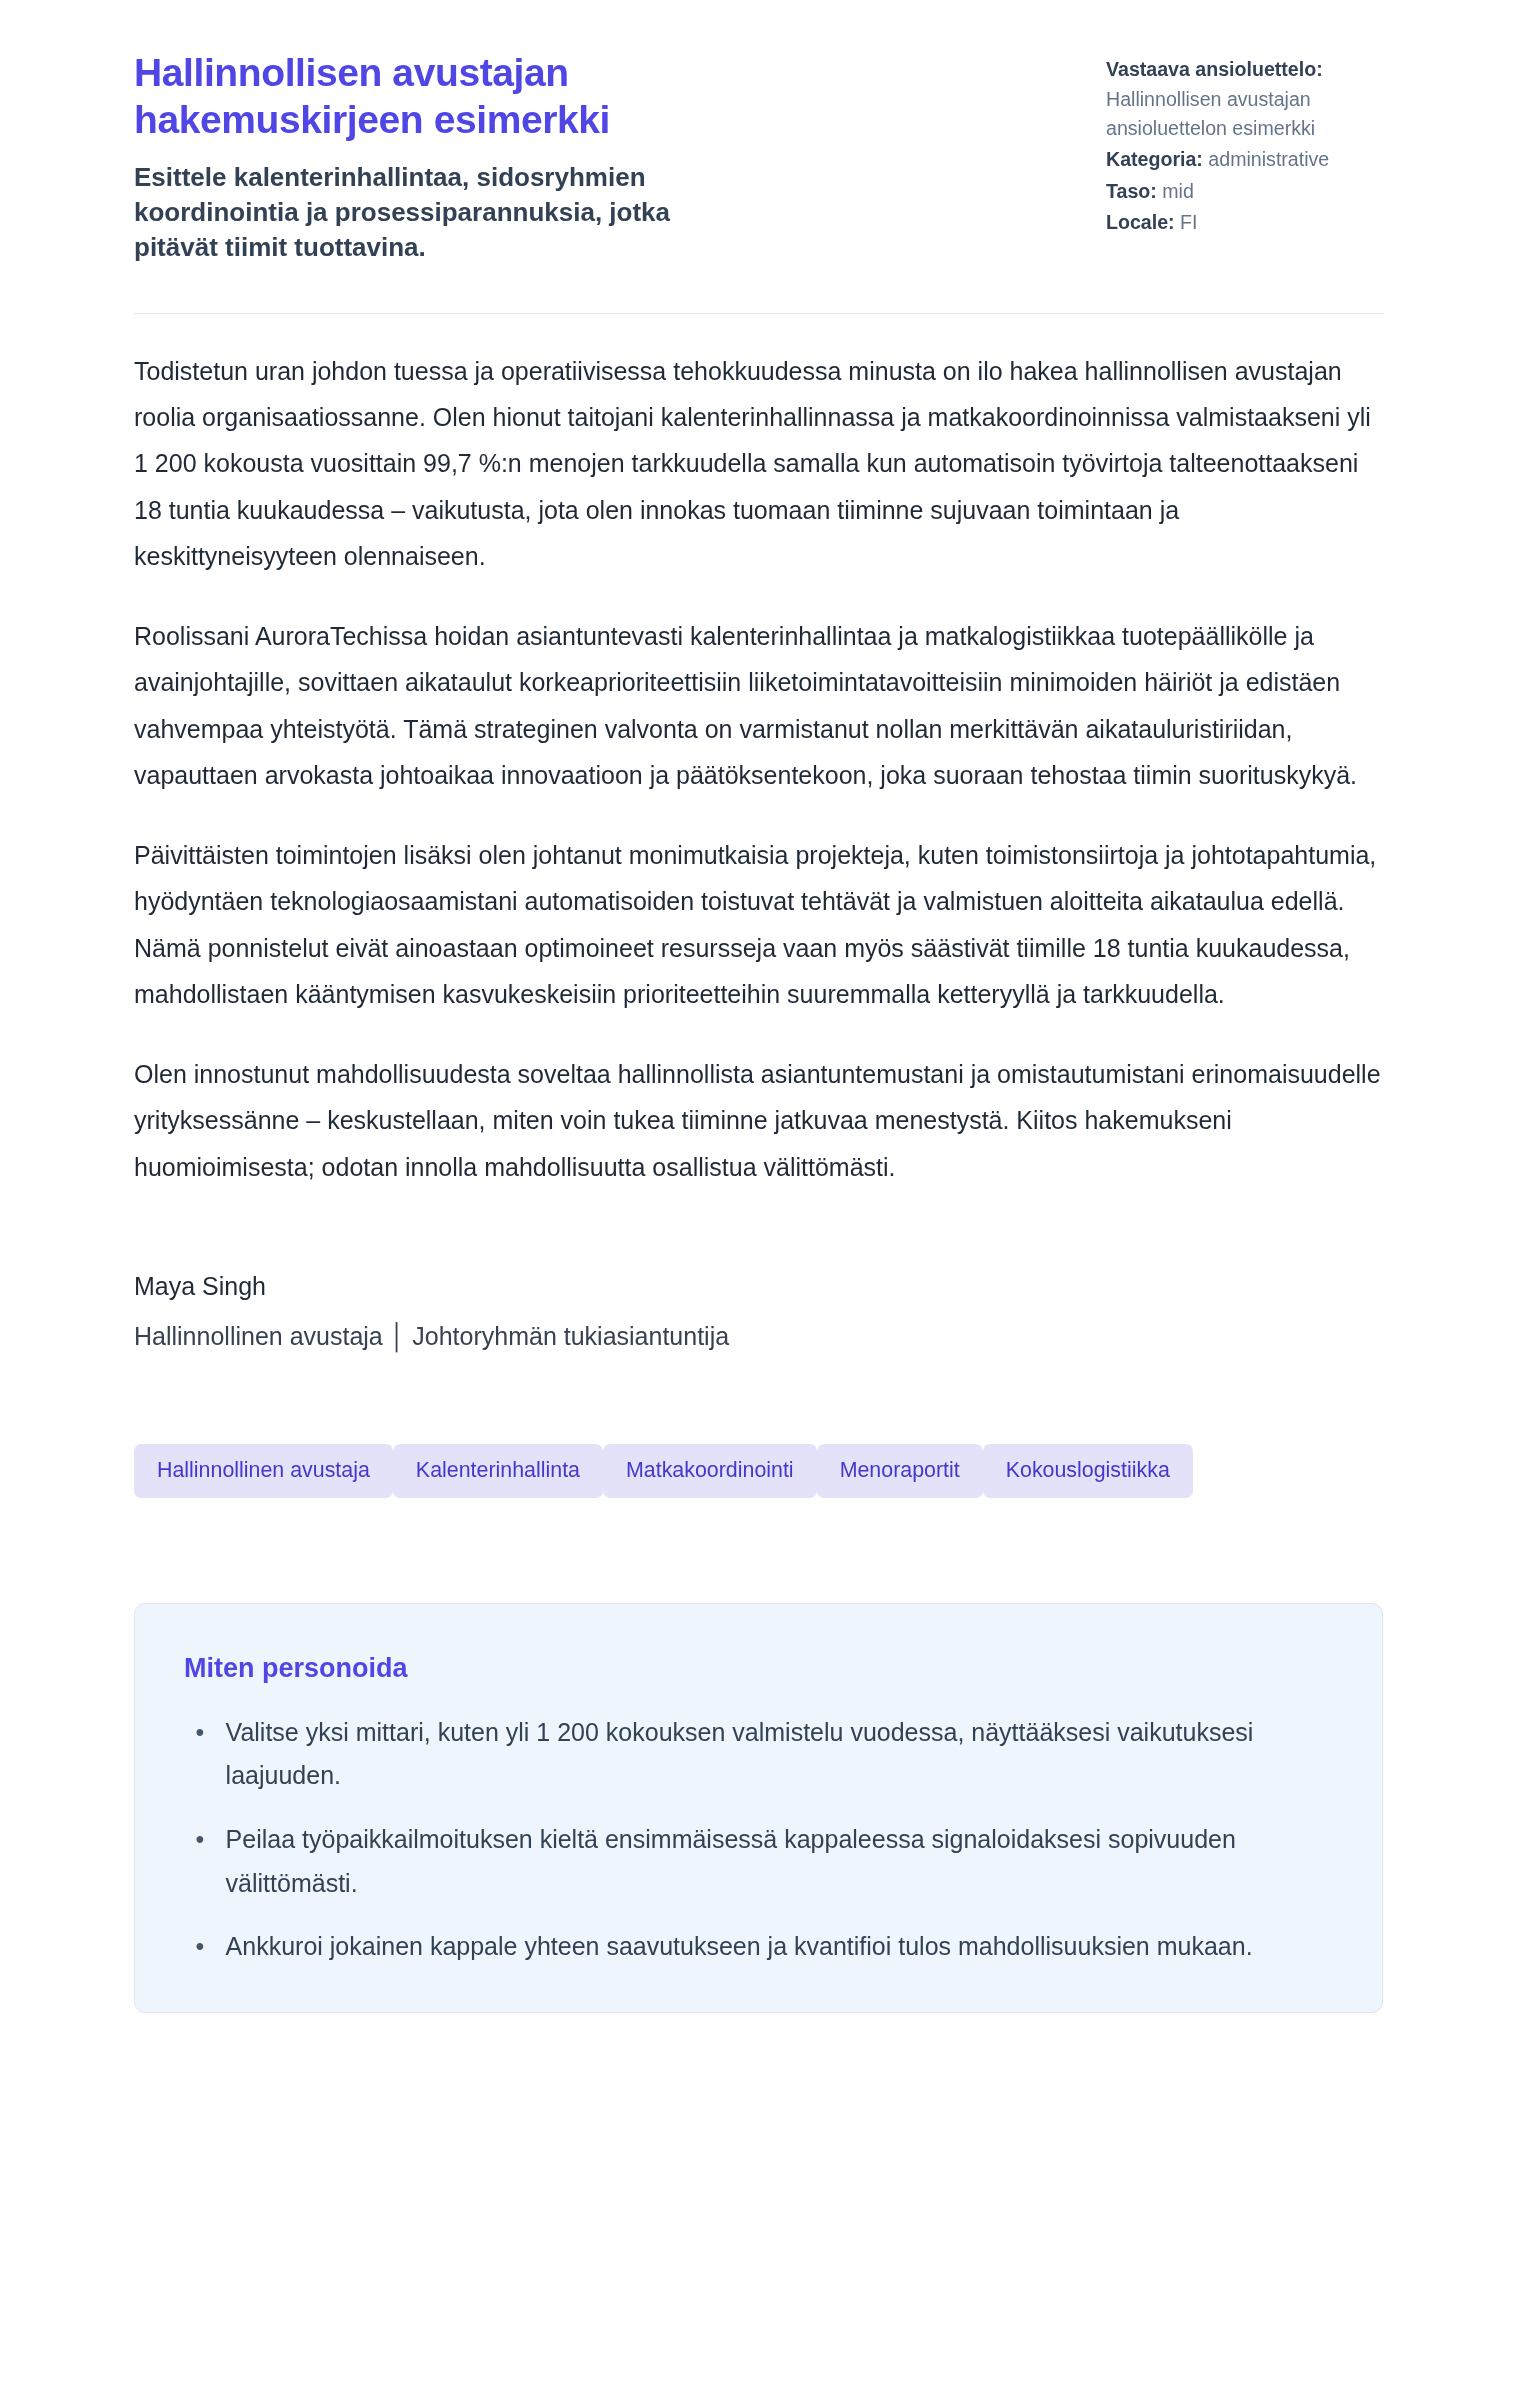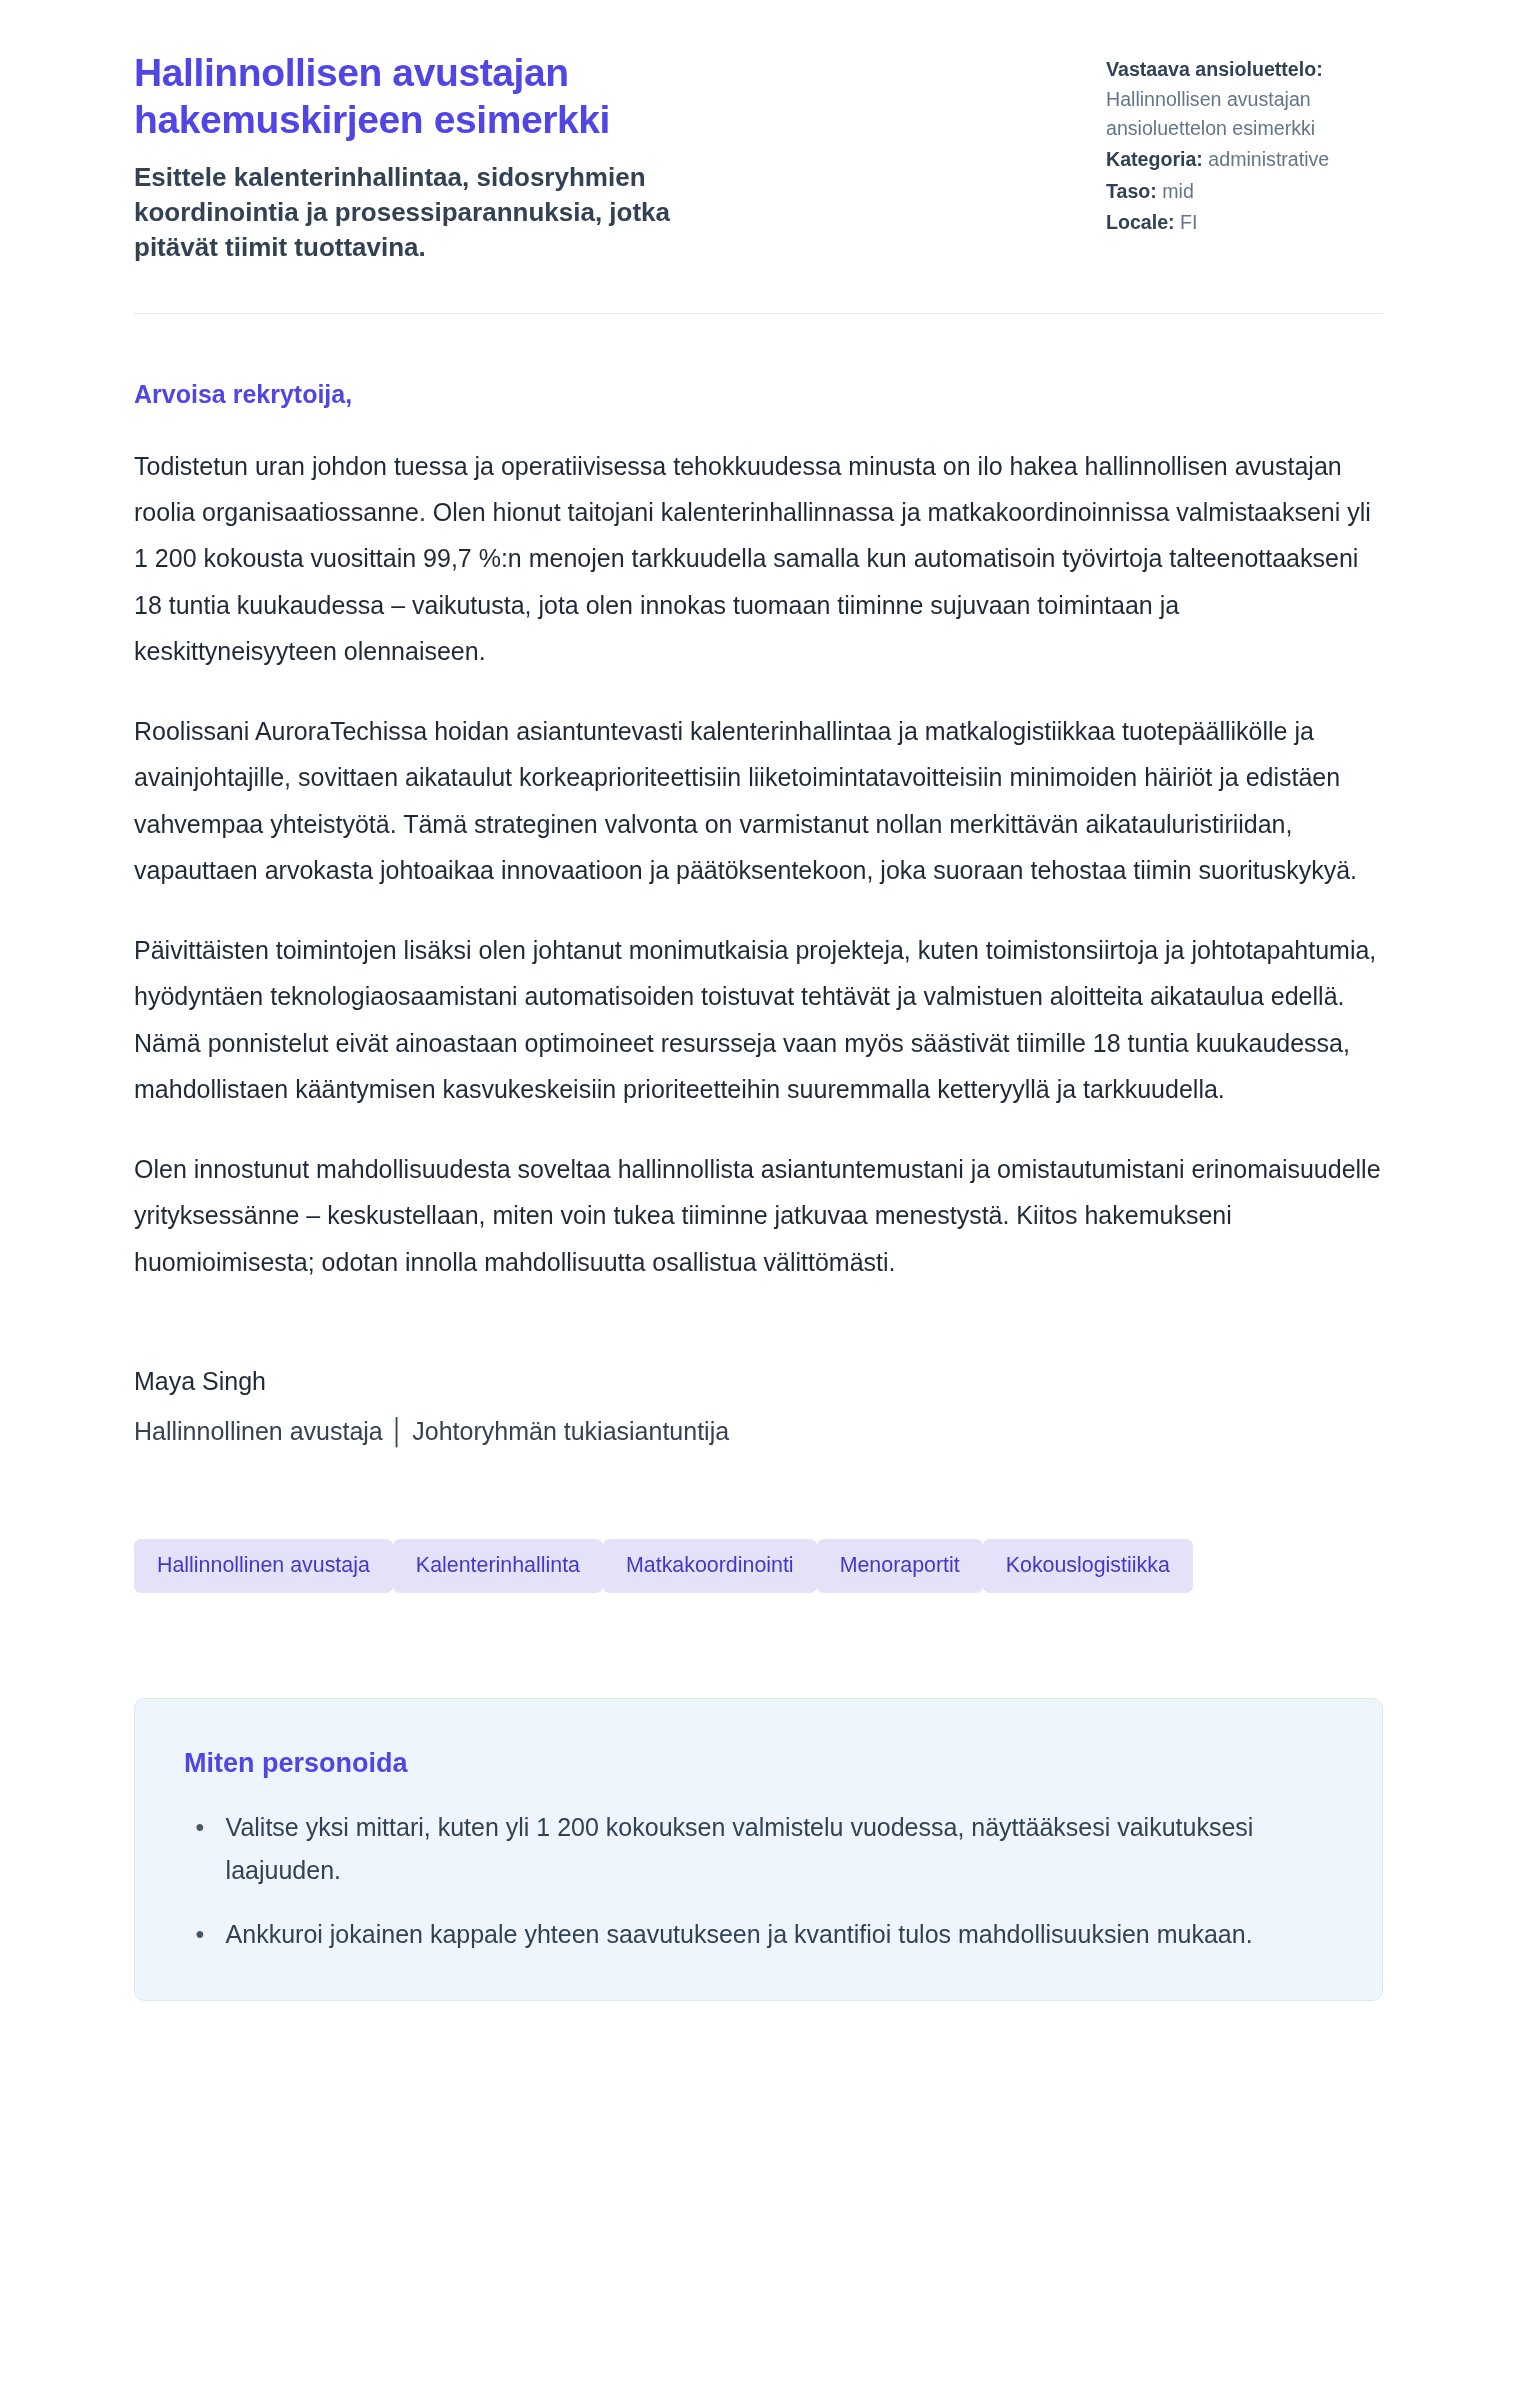--- a/index.html
+++ b/index.html
@@ -172,39 +172,39 @@
       <div class="meta-row">
         <span class="meta-label">Locale:</span>
         <span class="meta-value">FI</span>
       </div>
     </aside>
   </header>
 
   <hr class="divider">
 
   <section class="letter">
-    <p class="greeting">Arvoisa rekrytoija,</p>
     <p class="para">Todistetun uran johdon tuessa ja operatiivisessa tehokkuudessa minusta on ilo hakea hallinnollisen avustajan roolia organisaatiossanne. Olen hionut taitojani kalenterinhallinnassa ja matkakoordinoinnissa valmistaakseni yli 1 200 kokousta vuosittain 99,7 %:n menojen tarkkuudella samalla kun automatisoin työvirtoja talteenottaakseni 18 tuntia kuukaudessa – vaikutusta, jota olen innokas tuomaan tiiminne sujuvaan toimintaan ja keskittyneisyyteen olennaiseen.</p>
     <p class="para">Roolissani AuroraTechissa hoidan asiantuntevasti kalenterinhallintaa ja matkalogistiikkaa tuotepäällikölle ja avainjohtajille, sovittaen aikataulut korkeaprioriteettisiin liiketoimintatavoitteisiin minimoiden häiriöt ja edistäen vahvempaa yhteistyötä. Tämä strateginen valvonta on varmistanut nollan merkittävän aikatauluristiriidan, vapauttaen arvokasta johtoaikaa innovaatioon ja päätöksentekoon, joka suoraan tehostaa tiimin suorituskykyä.</p>
     <p class="para">Päivittäisten toimintojen lisäksi olen johtanut monimutkaisia projekteja, kuten toimistonsiirtoja ja johtotapahtumia, hyödyntäen teknologiaosaamistani automatisoiden toistuvat tehtävät ja valmistuen aloitteita aikataulua edellä. Nämä ponnistelut eivät ainoastaan optimoineet resursseja vaan myös säästivät tiimille 18 tuntia kuukaudessa, mahdollistaen kääntymisen kasvukeskeisiin prioriteetteihin suuremmalla ketteryyllä ja tarkkuudella.</p>
     <p class="para">Olen innostunut mahdollisuudesta soveltaa hallinnollista asiantuntemustani ja omistautumistani erinomaisuudelle yrityksessänne – keskustellaan, miten voin tukea tiiminne jatkuvaa menestystä. Kiitos hakemukseni huomioimisesta; odotan innolla mahdollisuutta osallistua välittömästi.</p>
     <p class="sig-name">Maya Singh</p>
     <p class="sig-title">Hallinnollinen avustaja │ Johtoryhmän tukiasiantuntija</p>
   </section>
 
   <div class="tags">
     <span class="tag">Hallinnollinen avustaja</span>
     <span class="tag">Kalenterinhallinta</span>
     <span class="tag">Matkakoordinointi</span>
     <span class="tag">Menoraportit</span>
     <span class="tag">Kokouslogistiikka</span>
   </div>
 
   <section class="tips">
     <h2 class="tips-title">Miten personoida</h2>
     <ul class="tips-list">
       <li>Valitse yksi mittari, kuten yli 1 200 kokouksen valmistelu vuodessa, näyttääksesi vaikutuksesi laajuuden.</li>
+      <li>Peilaa työpaikkailmoituksen kieltä ensimmäisessä kappaleessa signaloidaksesi sopivuuden välittömästi.</li>
       <li>Ankkuroi jokainen kappale yhteen saavutukseen ja kvantifioi tulos mahdollisuuksien mukaan.</li>
     </ul>
   </section>
 
 </div>
 
 
 </body></html>

